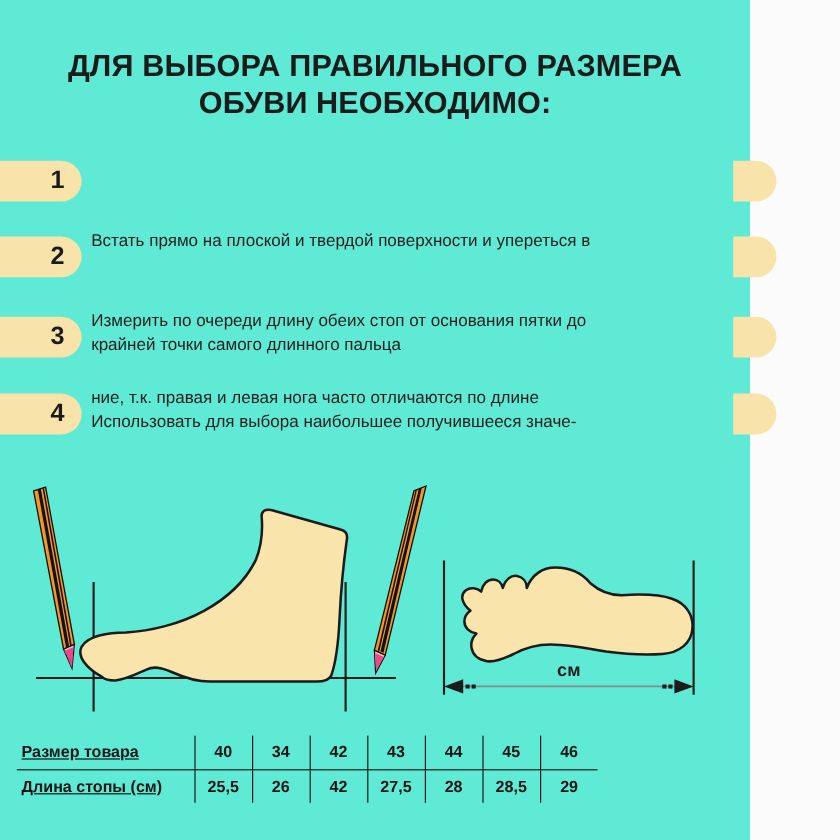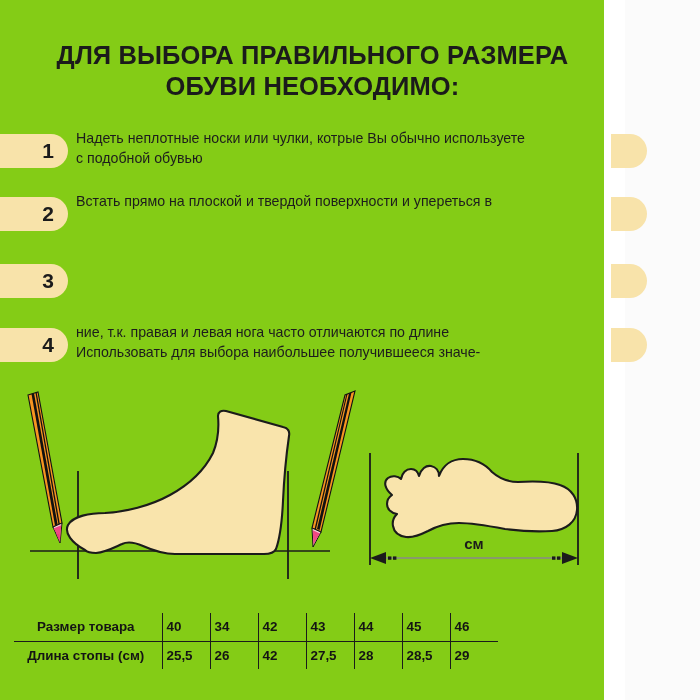--- a/index.html
+++ b/index.html
@@ -4,22 +4,22 @@
 <style>
   * { box-sizing: border-box; margin: 0; padding: 0; }
   html, body {
     width: 700px; height: 700px;
     background: #ffffff;
     font-family: "Liberation Sans", sans-serif;
     overflow: hidden;
   }
   #page {
     position: relative;
-    width: 604px; height: 700px;
-    background: #84cc16;
+    width: 700px; height: 700px;
+    background: #5eead4;
   }
   
   .right-edge-band {
     position: absolute;
     left: 625px; top: 0;
     width: 75px; height: 700px;
     background: #fbfbfb;
   }
 
   
@@ -87,47 +87,48 @@
   
   .step-1 { top: 0px; }
   .step-2 { top: 63px; }
   .step-3 { top: 130px; }
   .step-4 { top: 194px; }
   .step { position: absolute; left: 0; width: 700px; }
 
   
   .figures {
     position: absolute;
-    left: 0; top: 383px;
+    left: 0; top: 397px;
     width: 625px; height: 200px;
   }
 
   
   .size-table {
     position: absolute;
     left: 14px; top: 613px;
     border-collapse: collapse;
   }
   .size-table td {
     border-bottom: 1.6px solid #1b1b1b;
     border-right: 1.6px solid #1b1b1b;
     font-size: 13.4px;
     font-weight: 700;
     color: #141414;
-    text-align: left;
+    text-align: center;
     height: 28px;
     padding: 0 4px;
   }
   .size-table tr:last-child td { border-bottom: none; }
   .size-table td:last-child { border-right: none; }
   .size-table td.rowhead {
-    text-align: center;
+    text-align: left;
     padding-right: 8px;
     width: 148px;
     white-space: nowrap;
+    text-decoration: underline;
   }
   .size-table td.val { width: 48px; }
 </style>
 </head>
 <body>
 
 <div id="page">
 
   <div class="right-edge-band"></div>
 
@@ -135,39 +136,39 @@
     <div class="title-line"><span class="t-med">ДЛЯ ВЫБОРА </span><span class="t-heavy">ПРАВИЛЬНОГО</span><span class="t-med"> РАЗМЕРА</span></div>
     <div class="title-line t-med">ОБУВИ НЕОБХОДИМО:</div>
   </div>
 
   <div class="steps">
 
     <div class="step step-1">
       <div class="step-pill"></div>
       <div class="step-pill-right"></div>
       <div class="step-num">1</div>
-      <div class="step-text">
-        <span>Надеть неплотные носки или чулки, котрые Вы обычно используете</span>
-        <span>с подобной обувью</span>
-      </div>
     </div>
 
     <div class="step step-2">
       <div class="step-pill"></div>
       <div class="step-pill-right"></div>
       <div class="step-num">2</div>
       <div class="step-text">
         <span>Встать прямо на плоской и твердой поверхности и упереться в</span>
       </div>
     </div>
 
     <div class="step step-3">
       <div class="step-pill"></div>
       <div class="step-pill-right"></div>
       <div class="step-num">3</div>
+      <div class="step-text">
+        <span>Измерить по очереди длину обеих стоп от основания пятки до</span>
+        <span>крайней точки самого длинного пальца</span>
+      </div>
     </div>
 
     <div class="step step-4">
       <div class="step-pill"></div>
       <div class="step-pill-right"></div>
       <div class="step-num">4</div>
       <div class="step-text">
         <span>ние, т.к. правая и левая нога часто отличаются по длине</span>
         <span>Использовать для выбора наибольшее получившееся значе-</span>
       </div>

